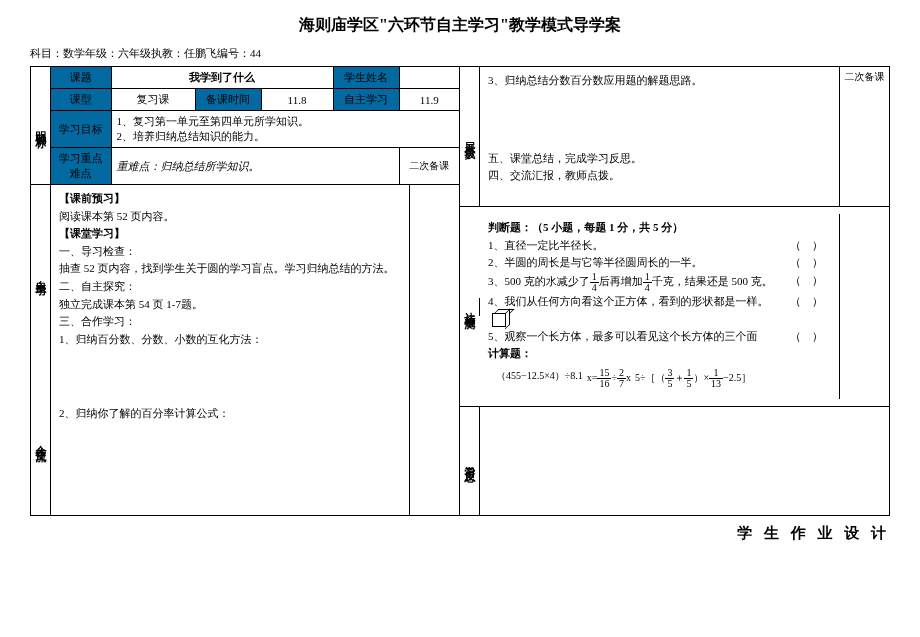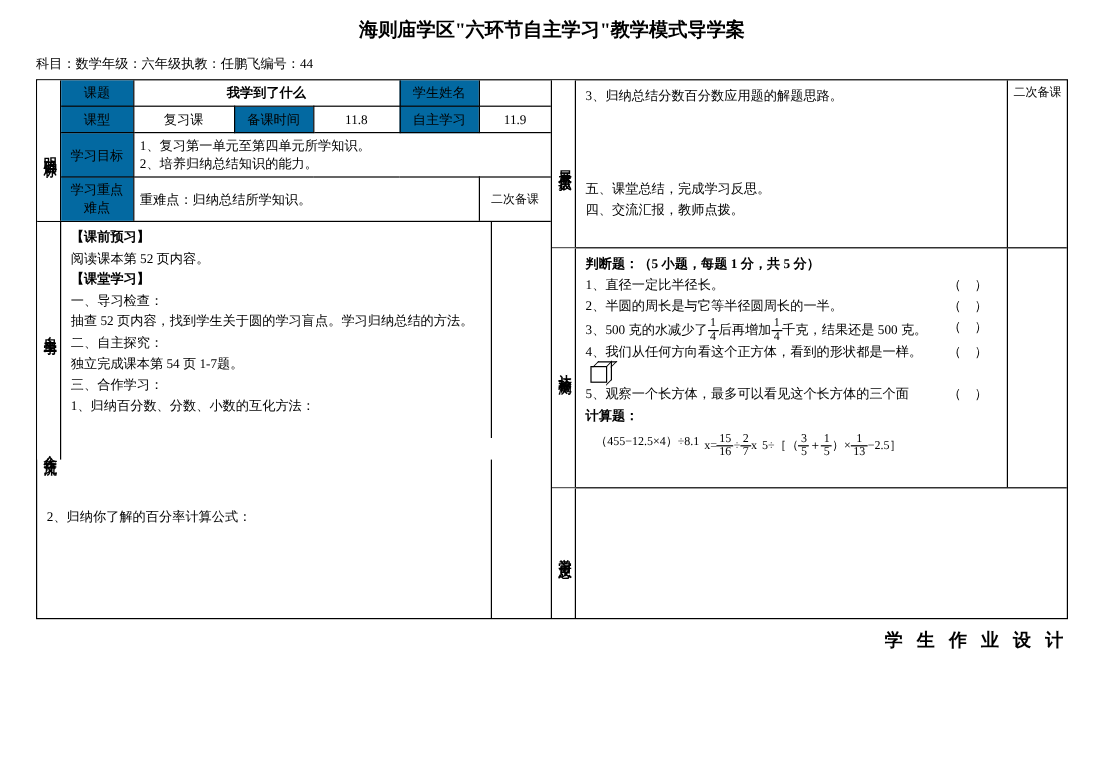--- a/index.html
+++ b/index.html
@@ -74,21 +74,21 @@
             </tr>
             <tr>
               <td class="cell-label">学习目标</td>
               <td colspan="5">
                 <div>1、复习第一单元至第四单元所学知识。</div>
                 <div>2、培养归纳总结知识的能力。</div>
               </td>
             </tr>
             <tr>
               <td class="cell-label" style="border-bottom:none;">学习重点难点</td>
-              <td colspan="4" style="border-bottom:none;">重难点：归纳总结所学知识。</td>
+              <td colspan="4" style="border-bottom:none;font-style:italic;">重难点：归纳总结所学知识。</td>
               <td style="border-bottom:none;text-align:center;font-size:10px;">二次备课</td>
             </tr>
           </tbody>
             </table>
         </div>
       </div>
 
       <div class="section" style="min-height:180px;">
         <div class="section-label">自主学习</div>
         <div class="section-body flex-cell">
@@ -100,21 +100,21 @@
             <div>抽查 52 页内容，找到学生关于圆的学习盲点。学习归纳总结的方法。</div>
             <div>二、自主探究：</div>
             <div>独立完成课本第 54 页 1-7题。</div>
             <div>三、合作学习：</div>
             <div>1、归纳百分数、分数、小数的互化方法：</div>
           </div>
           <div class="second-prep-col"></div>
         </div>
       </div>
 
-      <div class="section" style="min-height:150px;flex-direction:column;">
+      <div class="section" style="min-height:150px;">
         <div class="section-label">合作交流</div>
         <div class="section-body flex-cell">
           <div class="main-content content-block" style="padding-top:40px;">
             <div>2、归纳你了解的百分率计算公式：</div>
           </div>
           <div class="second-prep-col"></div>
         </div>
       </div>
     </div>
 
@@ -126,21 +126,21 @@
           <div class="main-content content-block">
             <div>3、归纳总结分数百分数应用题的解题思路。</div>
             <div style="height:60px;"></div>
             <div>五、课堂总结，完成学习反思。</div>
             <div>四、交流汇报，教师点拨。</div>
           </div>
           <div class="second-prep-col">二次备课</div>
         </div>
       </div>
 
-      <div class="section border-bottom" style="min-height:200px;">
+      <div class="section border-bottom" style="min-height:200px;align-items:center;">
         <div class="section-label">达标检测</div>
         <div class="section-body flex-cell">
           <div class="main-content content-block">
             <div class="sub-heading">判断题：（5 小题，每题 1 分，共 5 分）</div>
             <div class="judge-item">
                 <span>1、直径一定比半径长。</span>
                 <span class="paren">（　）</span>
               </div>
             <div class="judge-item">
                 <span>2、半圆的周长是与它等半径圆周长的一半。</span>

